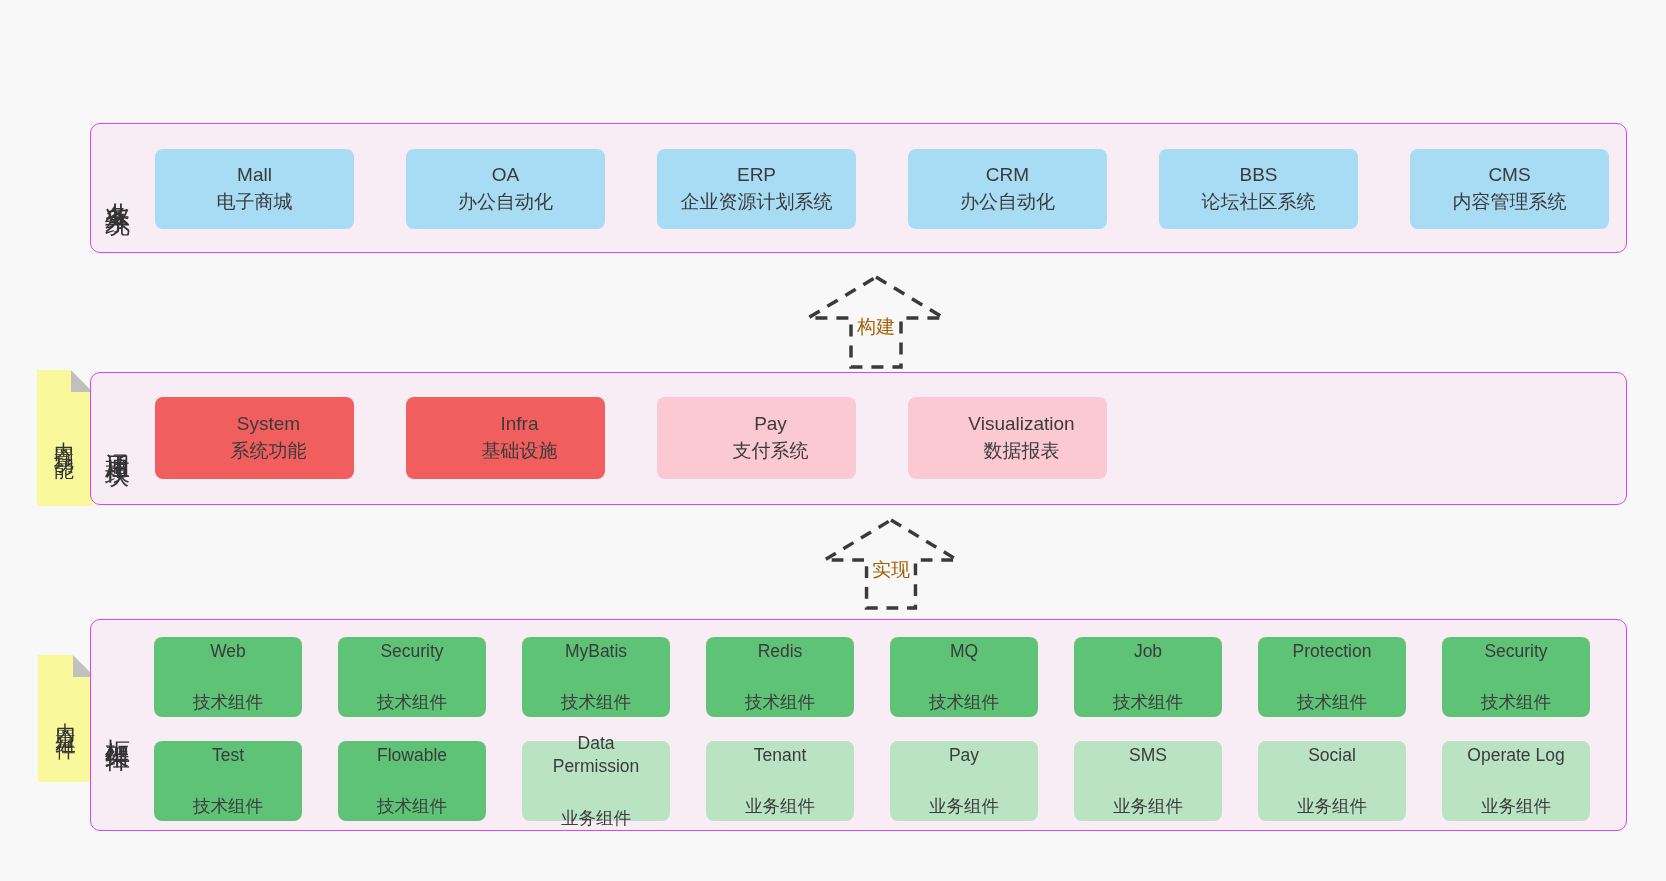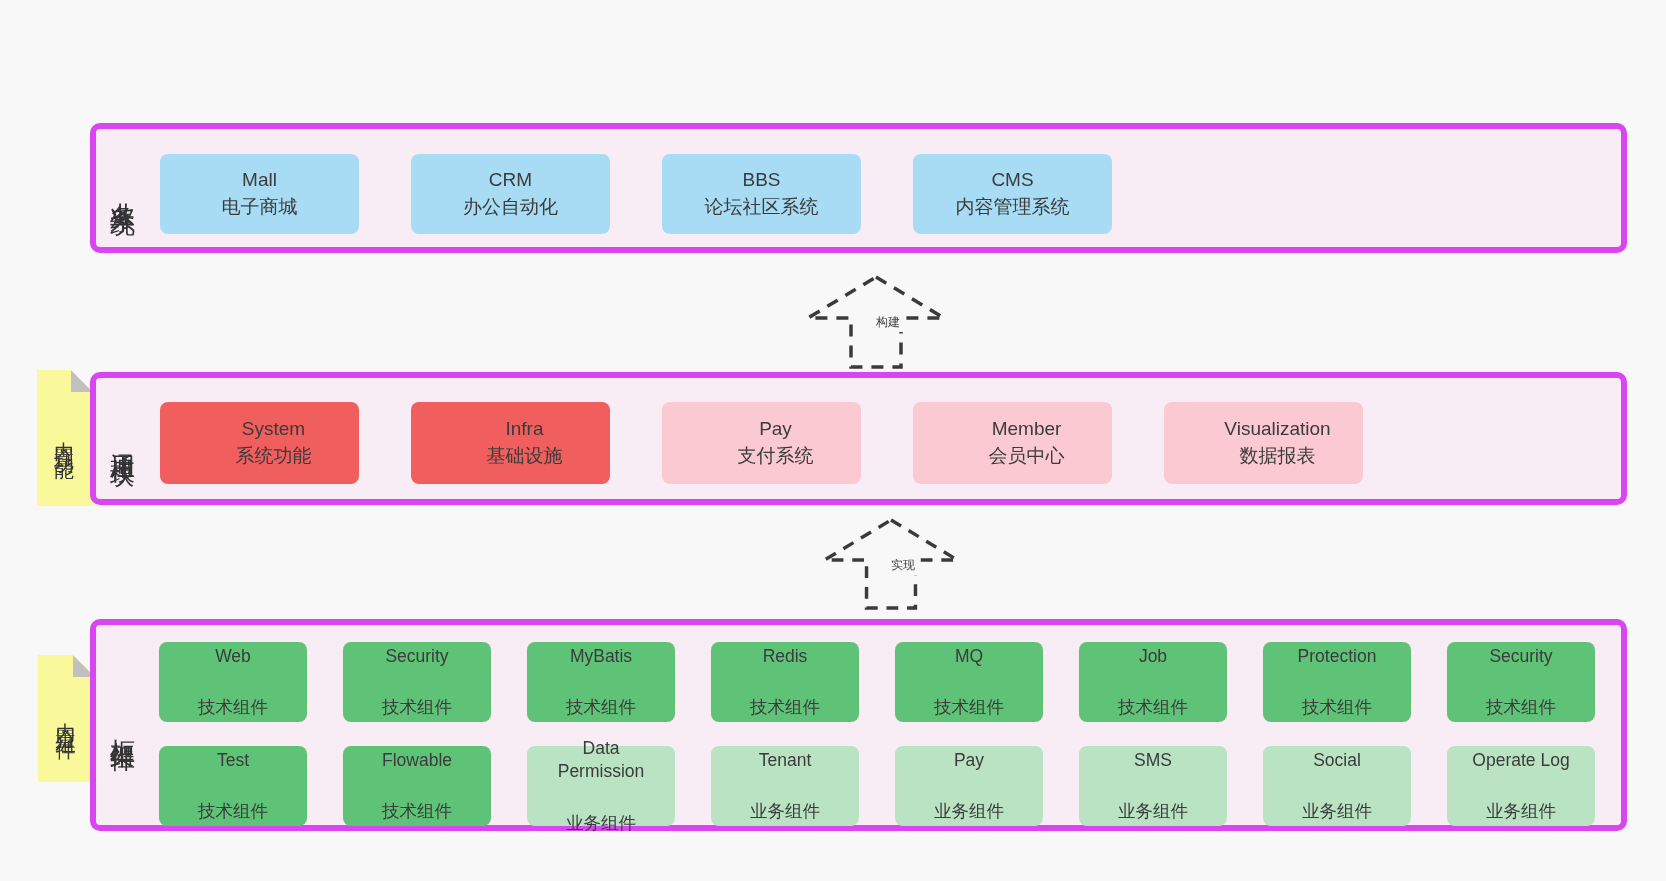--- a/index.html
+++ b/index.html
@@ -6,21 +6,21 @@
   body {
     width: 1666px; height: 881px; position: relative; overflow: hidden;
     background: #f8f8f8;
     font-family: "Liberation Sans", "DejaVu Sans", sans-serif;
     color: #3b3b3b;
   }
 
   
   .panel {
     position: absolute; left: 90px; width: 1537px;
-    background: #f8ecf5; border: 6px solid #d946ef; border-radius: 10px;
+    background: #f8ecf5; border: 1px solid #d946ef; border-radius: 10px;
     box-sizing: border-box; z-index: 2;
   }
   #panel-business   { top: 123px; height: 130px; }
   #panel-modules    { top: 372px; height: 133px; }
   #panel-components { top: 619px; height: 212px; }
 
   .panel-label {
     position: absolute; left: 11px; top: 50%; transform: translateY(-50%);
     writing-mode: vertical-rl; text-orientation: upright;
     font-size: 25px; letter-spacing: 3px; color: #333; white-space: nowrap;
@@ -55,23 +55,22 @@
   .up-arrow { position: absolute; z-index: 1; }
   #arrow-build     { left: 806px; top: 275px; width: 140px; height: 94px; }
   #arrow-implement { left: 821px; top: 518px; width: 140px; height: 92px; }
   .up-arrow svg { display: block; width: 100%; height: 100%; }
   .up-arrow polygon {
     fill: none; stroke: #3a3a3a; stroke-width: 3.5;
     stroke-dasharray: 12 9;
   }
   .arrow-label {
     position: absolute; left: 50%; top: 38px; transform: translateX(-50%);
-    background: #f8f8f8; padding: 1px 3px; font-size: 12px; color: #404040;
+    background: #f8f8f8; padding: 1px 3px; font-size: 19px; color: #a16207;
     white-space: nowrap;
-    margin-left: 12px;
   }
 
   
   .sticky {
     position: absolute; background: #f9f99c; z-index: 1;
     clip-path: polygon(0 0, calc(100% - 22px) 0, 100% 22px, 100% 100%, 0 100%);
   }
   #sticky-features   { left: 37px; top: 370px; width: 56px; height: 136px; }
   #sticky-components { left: 38px; top: 655px; width: 57px; height: 127px; }
   .sticky-fold {
@@ -86,20 +85,28 @@
 </style>
 </head>
 <body>
 
 <div class="panel" id="panel-business">
   <div class="panel-label">业务系统</div>
   <div class="box-row">
     <div class="box box-lg c-blue">
       <span class="box-title">Mall</span>
       <span class="box-subtitle">电子商城</span>
+    </div>
+    <div class="box box-lg c-blue">
+      <span class="box-title">OA</span>
+      <span class="box-subtitle">办公自动化</span>
+    </div>
+    <div class="box box-lg c-blue">
+      <span class="box-title">ERP</span>
+      <span class="box-subtitle">企业资源计划系统</span>
     </div>
     <div class="box box-lg c-blue">
       <span class="box-title">CRM</span>
       <span class="box-subtitle">办公自动化</span>
     </div>
     <div class="box box-lg c-blue">
       <span class="box-title">BBS</span>
       <span class="box-subtitle">论坛社区系统</span>
     </div>
     <div class="box box-lg c-blue">
@@ -129,24 +136,20 @@
     </div>
     <div class="box box-lg c-red">
       <span class="box-title">Infra</span>
       <span class="box-subtitle">基础设施</span>
     </div>
     <div class="box box-lg c-pink">
       <span class="box-title">Pay</span>
       <span class="box-subtitle">支付系统</span>
     </div>
     <div class="box box-lg c-pink">
-      <span class="box-title">Member</span>
-      <span class="box-subtitle">会员中心</span>
-    </div>
-    <div class="box box-lg c-pink">
       <span class="box-title">Visualization</span>
       <span class="box-subtitle">数据报表</span>
     </div>
   </div>
 </div>
 
 <div class="up-arrow" id="arrow-implement">
   <svg viewBox="0 0 140 94">
     <polygon points="70,2 138,43 95,43 95,92 45,92 45,43 2,43"></polygon>
   </svg>

